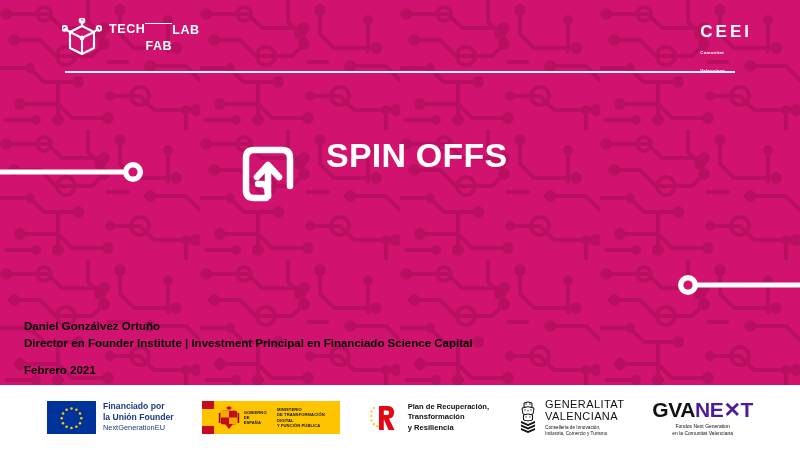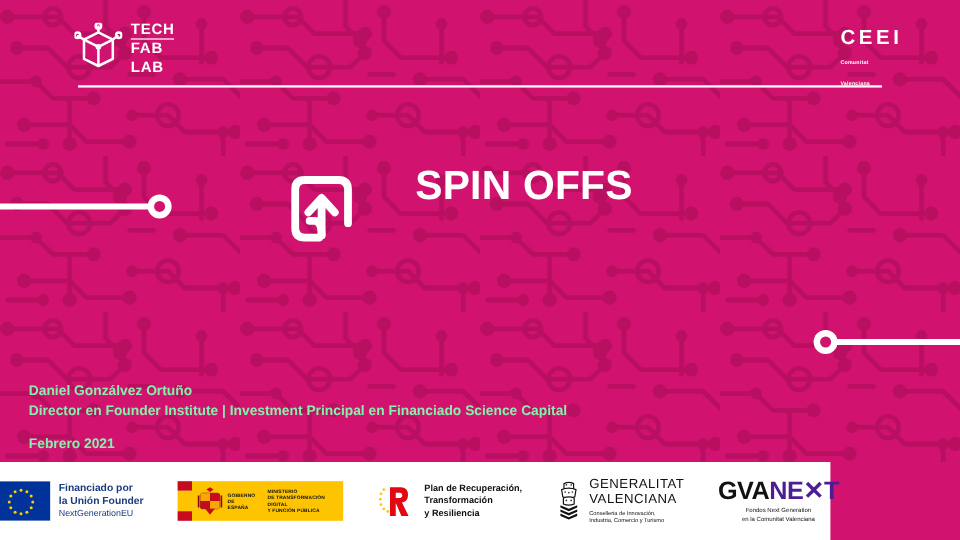--- a/index.html
+++ b/index.html
@@ -62,32 +62,32 @@
     position: absolute;
     left: 62px;
     top: 18px;
     display: flex;
     align-items: center;
     gap: 7px;
   }
   .brand-mark { width: 40px; height: 42px; flex: none; }
   .brand-words {
     display: flex;
-    flex-direction: column;
+    flex-direction: row;
     justify-content: center;
     color: #ffffff;
     font-weight: bold;
     font-size: 12.5px;
     letter-spacing: 0.6px;
     line-height: 1.06;
   }
   .brand-words .w-tech { padding-bottom: 1px; }
   .brand-words .w-fab {
     border-top: 1.6px solid #ffffff;
-    padding-top: 1px;
+    padding-top: 16px;
     padding-bottom: 1px;
   }
   .brand-words .w-lab { padding-top: 1px; }
 
   
   .ceei-logo {
     position: absolute;
     right: 48px;
     top: 24px;
     color: #ffffff;
@@ -120,30 +120,29 @@
     align-items: flex-start;
     gap: 22px;
   }
   .title-icon { width: 72px; height: 72px; flex: none; margin-top: 4px; }
   .title-text {
     color: #ffffff;
     font-weight: bold;
     font-size: 34px;
     line-height: 1.16;
     letter-spacing: 0.2px;
-    margin-left: 20px;
   }
   .title-line { display: block; white-space: nowrap; }
 
   
   .speaker {
     position: absolute;
     left: 24px;
     top: 318px;
-    color: #86efac;
+    color: #000000;
   }
   .speaker-name {
     font-size: 11.5px;
     font-weight: bold;
     line-height: 1.45;
   }
   .speaker-role {
     font-size: 11.5px;
     font-weight: bold;
     line-height: 1.45;
@@ -152,21 +151,21 @@
     margin-top: 13px;
     font-size: 11.5px;
     font-weight: bold;
   }
 
   
   .footer {
     position: absolute;
     left: 0;
     top: 385px;
-    width: 692px;
+    width: 800px;
     height: 65px;
     background: #ffffff;
     display: flex;
     align-items: center;
     justify-content: center;
     gap: 28px;
   }
   .logo-item {
     display: flex;
     align-items: center;

